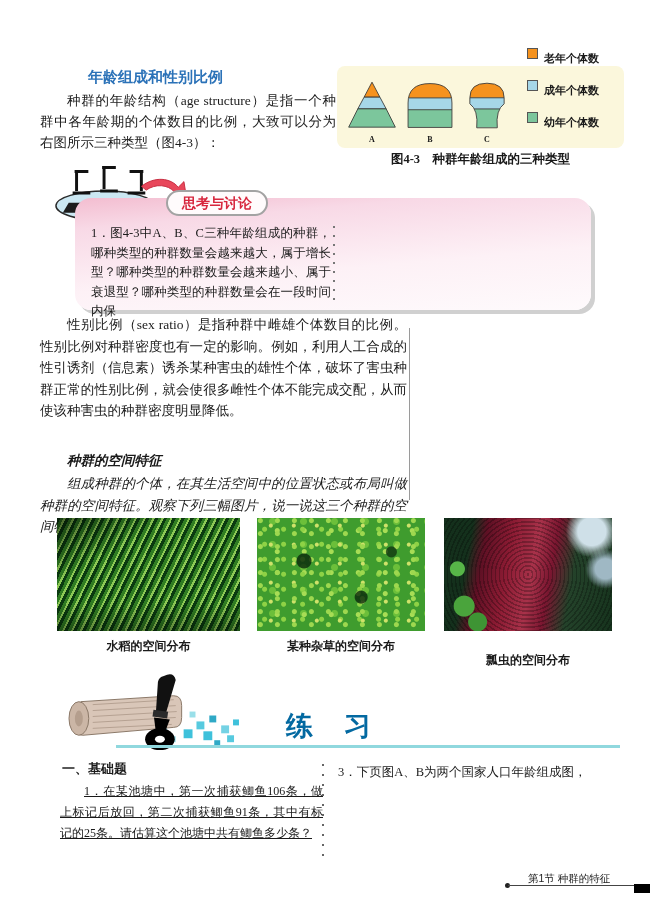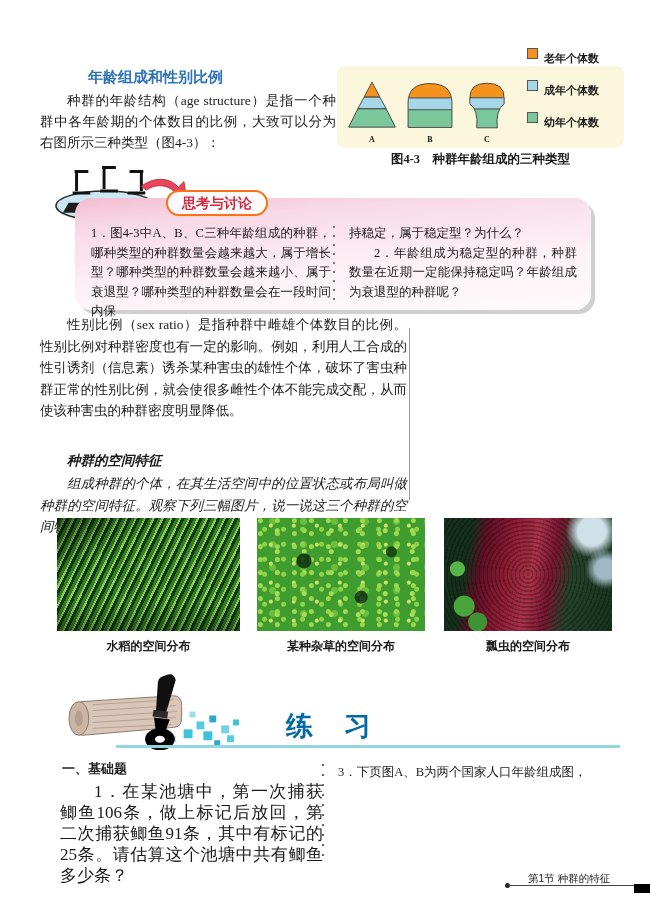--- a/index.html
+++ b/index.html
@@ -22,21 +22,21 @@
   .legend-swatch{width:11px;height:11px;border:1px solid #555;box-sizing:border-box;}
   .legend-label{font-size:11px;font-weight:600;margin-top:10px;}
   #fig-caption{left:337px;top:151px;width:287px;text-align:center;font-size:12.5px;font-weight:600;}
 
   
   #chairs-icon{left:53px;top:165px;}
   #arrow-icon{left:137px;top:175px;}
   #disc-box{left:75px;top:198px;width:516px;height:112px;border-radius:16px;
             background:linear-gradient(175deg,#F3BDD0 0%,#F8D9E6 20%,#FDF1F6 60%,#FEFAFC 100%);
             box-shadow:4px 4px 0 rgba(170,170,170,.55);}
-  #disc-badge{left:166px;top:190px;height:22px;line-height:22px;padding:0 14px;border:2px solid #f97316;
+  #disc-badge{left:166px;top:190px;height:22px;line-height:22px;padding:0 14px;border:2px solid #a3a3a3;
               border-radius:14px;background:#FFFBFC;color:#D7263D;font-weight:bold;font-size:14px;
               font-family:"Liberation Sans",sans-serif;}
   .disc-col{position:absolute;top:26px;font-size:12.5px;line-height:19.5px;}
   #disc-left{left:16px;width:240px;}
   #disc-right{left:274px;width:228px;}
   .disc-col p{margin:0;}
   .indent{text-indent:2em;}
   #disc-divider{left:258px;top:28px;height:74px;width:2px;
       background:repeating-linear-gradient(to bottom,#777 0 2px,transparent 2px 9px);}
 
@@ -72,29 +72,29 @@
       radial-gradient(circle at 8% 45%,#57b548 0 7px,transparent 8px),
       radial-gradient(circle at 20% 92%,#3e9434 0 9px,transparent 10px),
       radial-gradient(circle at 88% 12%,#cfe0e8 0 14px,rgba(207,224,232,0) 26px),
       radial-gradient(circle at 96% 45%,#9fb8c4 0 10px,rgba(159,184,196,0) 20px),
       repeating-radial-gradient(circle at 50% 50%,rgba(0,0,0,.25) 0 1.5px,transparent 1.5px 4px),
       linear-gradient(100deg,#14301c 0 16%,#5e1024 24%,#8c1b33 38%,#a8324a 52%,#7a1630 62%,#24422a 74%,#16331d 100%);}
   .photo-caption{position:absolute;top:638px;font-size:12px;font-weight:bold;
                  font-family:"Liberation Sans",sans-serif;text-align:center;}
   #cap-rice{left:57px;width:183px;}
   #cap-weed{left:257px;width:168px;}
-  #cap-bug{left:444px;width:168px;}
+  #cap-bug{left:444px;width:168px;margin-top:14px;}
 
   
   #scroll-icon{left:52px;top:674px;}
   #exercise-title{left:286px;top:708px;font-size:27px;font-weight:bold;letter-spacing:2px;
                   font-family:"Liberation Sans",sans-serif;}
   #teal-line{left:116px;top:745px;width:504px;height:3px;}
   #basics-heading{left:62px;top:760px;font-size:13px;font-weight:bold;font-family:"Liberation Sans",sans-serif;}
-  #q1{left:60px;top:781px;width:263px;font-size:17px;line-height:21px;text-indent:2em;}
+  #q1{left:60px;top:781px;width:263px;font-size:12px;line-height:21px;text-indent:2em;text-decoration:underline;}
   #ex-divider{left:322px;top:764px;height:96px;width:2px;
       background:repeating-linear-gradient(to bottom,#666 0 2px,transparent 2px 10px);}
   #q-right{left:338px;top:762px;width:276px;font-size:12.5px;line-height:21px;}
   #q-right p{margin:0;text-indent:2em;}
   #q-right p:first-child{text-indent:0;}
 
   
   #footer-dot{left:505px;top:883px;width:5px;height:5px;border-radius:50%;background:#222;}
   #footer-line{left:508px;top:885px;width:126px;height:1px;background:#444;}
   #footer-label{left:528px;top:872px;font-size:10.5px;color:#222;font-family:"Liberation Sans",sans-serif;}
@@ -180,24 +180,20 @@
   </g>
 </svg>
 <svg class="abs" id="arrow-icon" width="58" height="34" viewBox="0 0 60 36">
   <path d="M4,12 C18,1 35,3 43,13 L49,7 L52,26 L33,23 L39,18 C32,10 19,9 9,16 Z" fill="#E8475B" stroke="#C62A3F" stroke-width="1"></path>
 </svg>
 <div class="abs" id="disc-box">
   <div class="disc-col" id="disc-left">
     <p class="just">1．图4-3中A、B、C三种年龄组成的种群，哪种类型的种群数量会越来越大，属于增长型？哪种类型的种群数量会越来越小、属于衰退型？哪种类型的种群数量会在一段时间内保</p>
   </div>
   <div class="abs" id="disc-divider"></div>
-  <div class="disc-col" id="disc-right">
-    <p class="just">持稳定，属于稳定型？为什么？</p>
-    <p class="just indent">2．年龄组成为稳定型的种群，种群数量在近期一定能保持稳定吗？年龄组成为衰退型的种群呢？</p>
-  </div>
 </div>
 <div class="abs" id="disc-badge">思考与讨论</div>
 
 <div class="abs just" id="sex-paragraph">性别比例（sex ratio）是指种群中雌雄个体数目的比例。性别比例对种群密度也有一定的影响。例如，利用人工合成的性引诱剂（信息素）诱杀某种害虫的雄性个体，破坏了害虫种群正常的性别比例，就会使很多雌性个体不能完成交配，从而使该种害虫的种群密度明显降低。</div>
 <div class="abs" id="spatial-heading">种群的空间特征</div>
 <div class="abs just" id="spatial-paragraph">组成种群的个体，在其生活空间中的位置状态或布局叫做种群的空间特征。观察下列三幅图片，说一说这三个种群的空间特征有什么区别？</div>
 <div class="abs" id="col-rule"></div>
 
 <div class="photo" id="photo-rice"></div>
 <div class="photo" id="photo-weed"></div>

